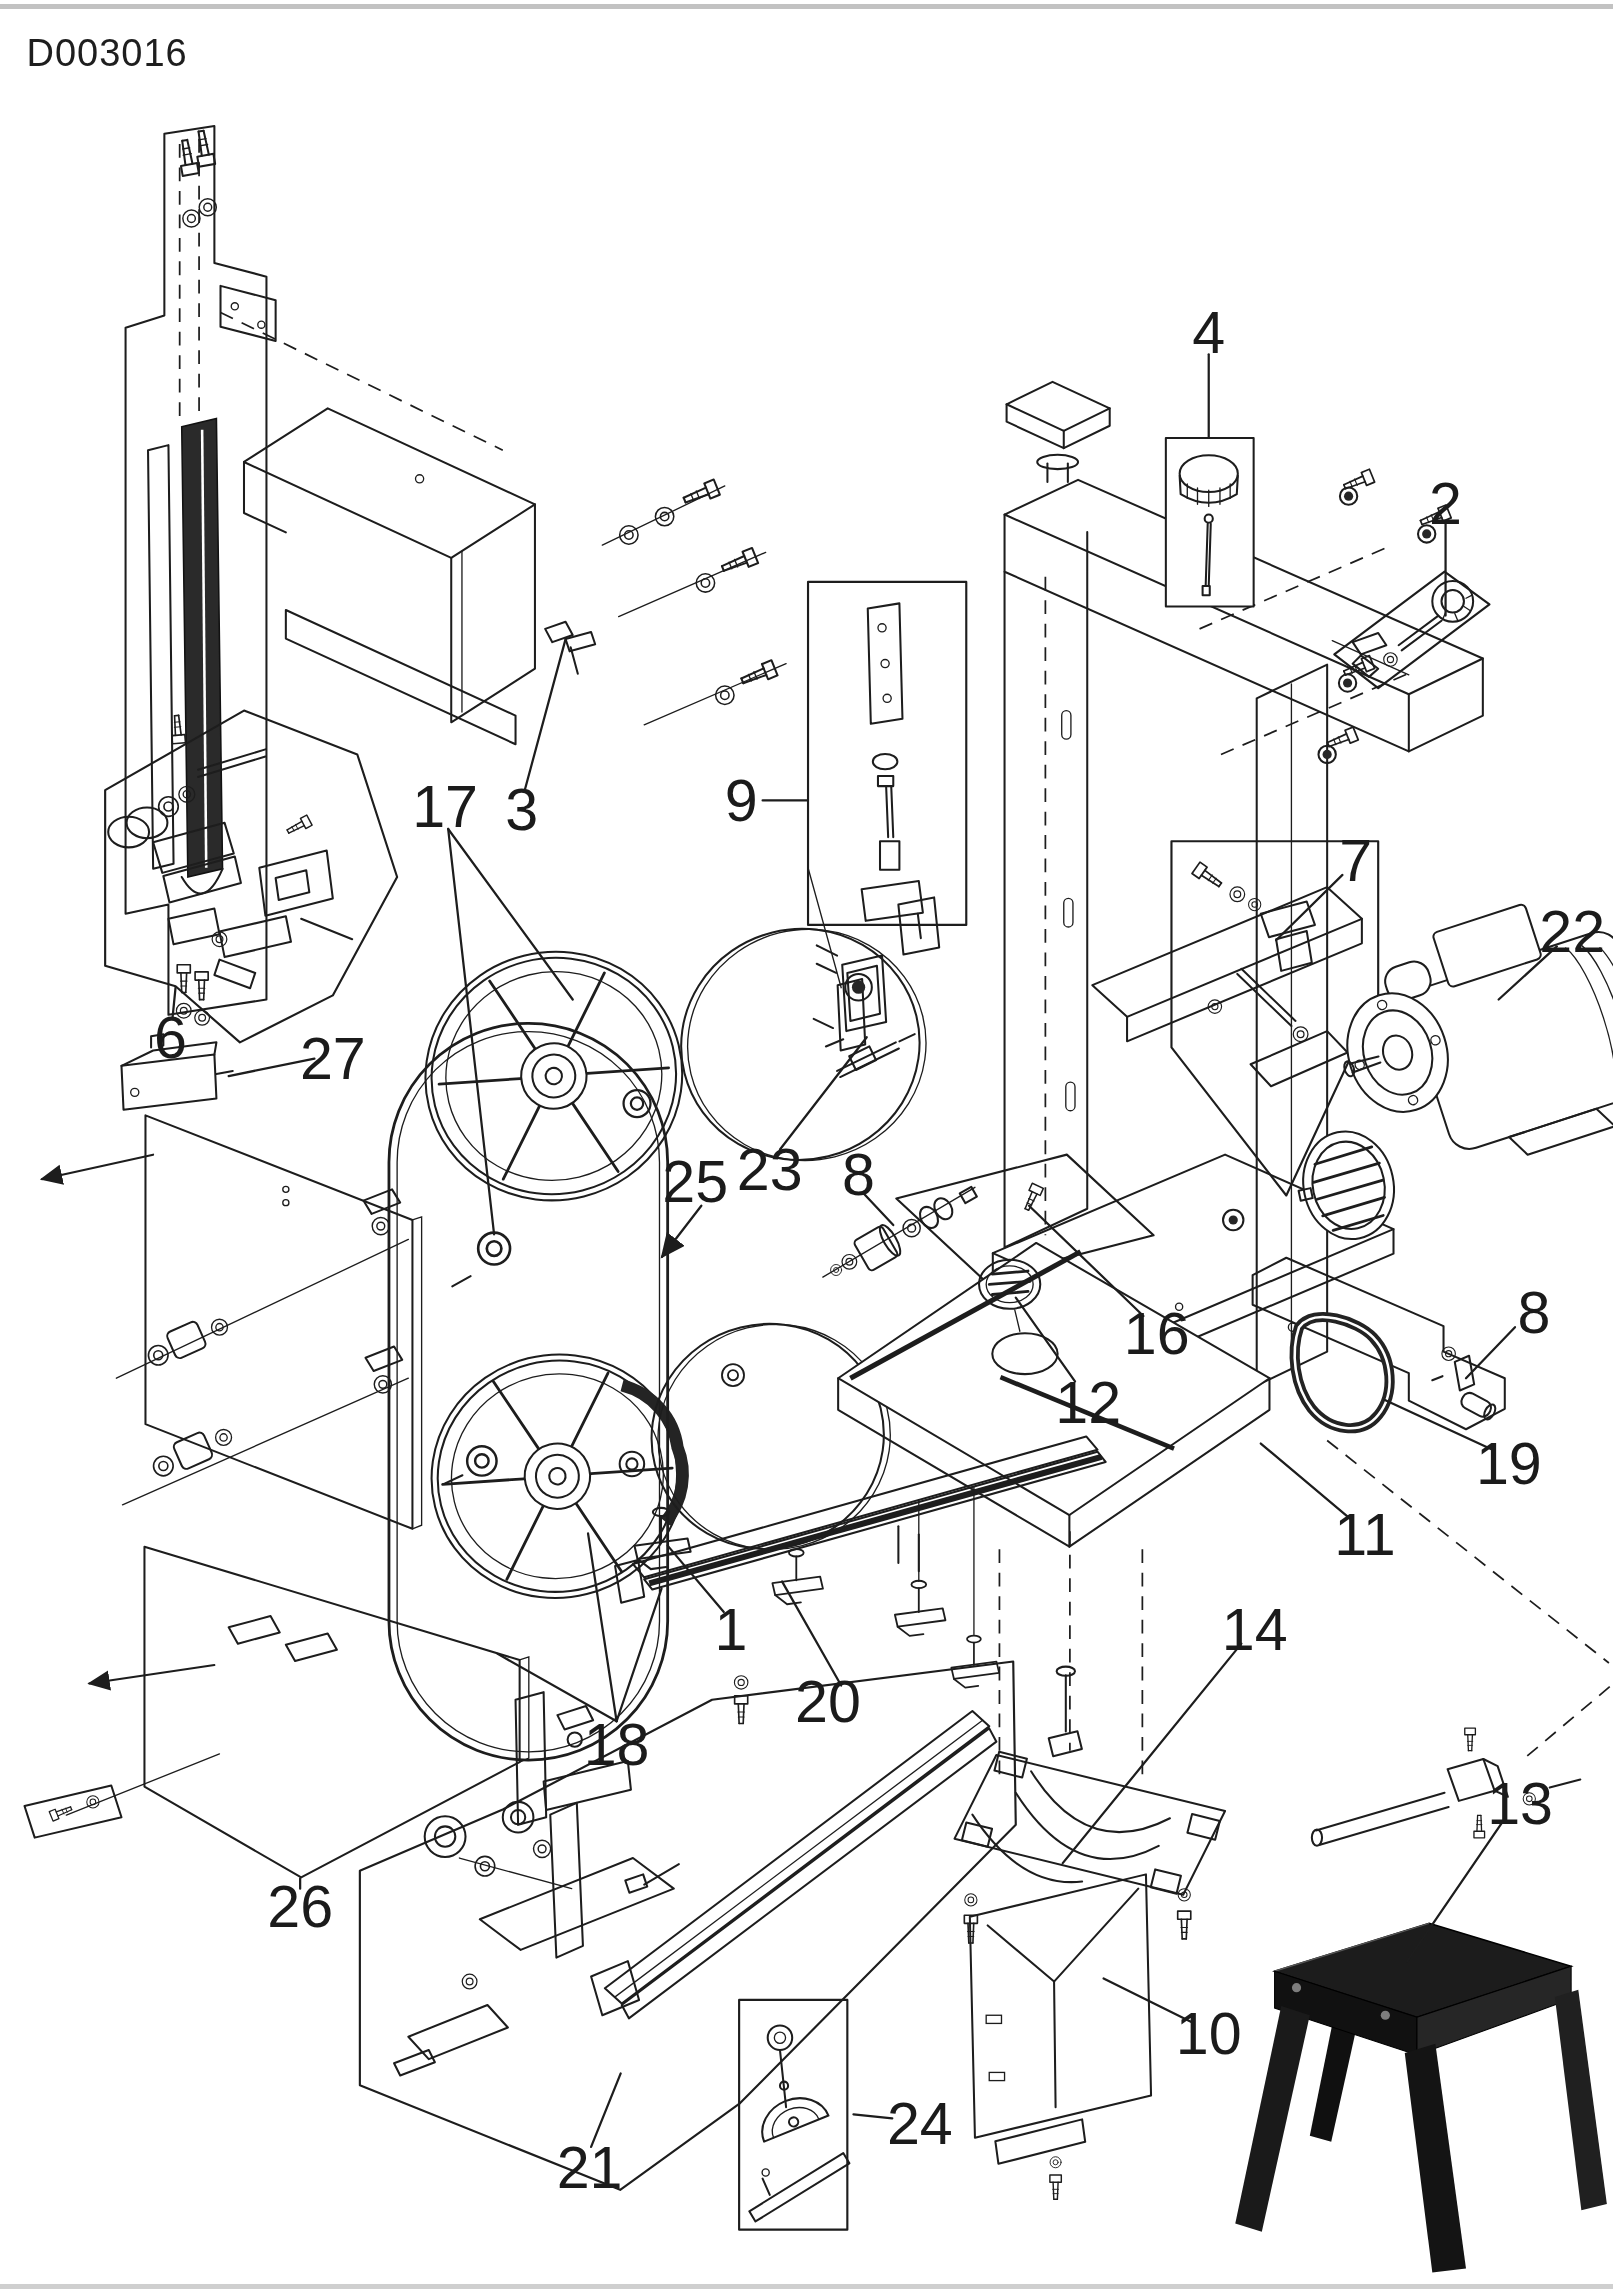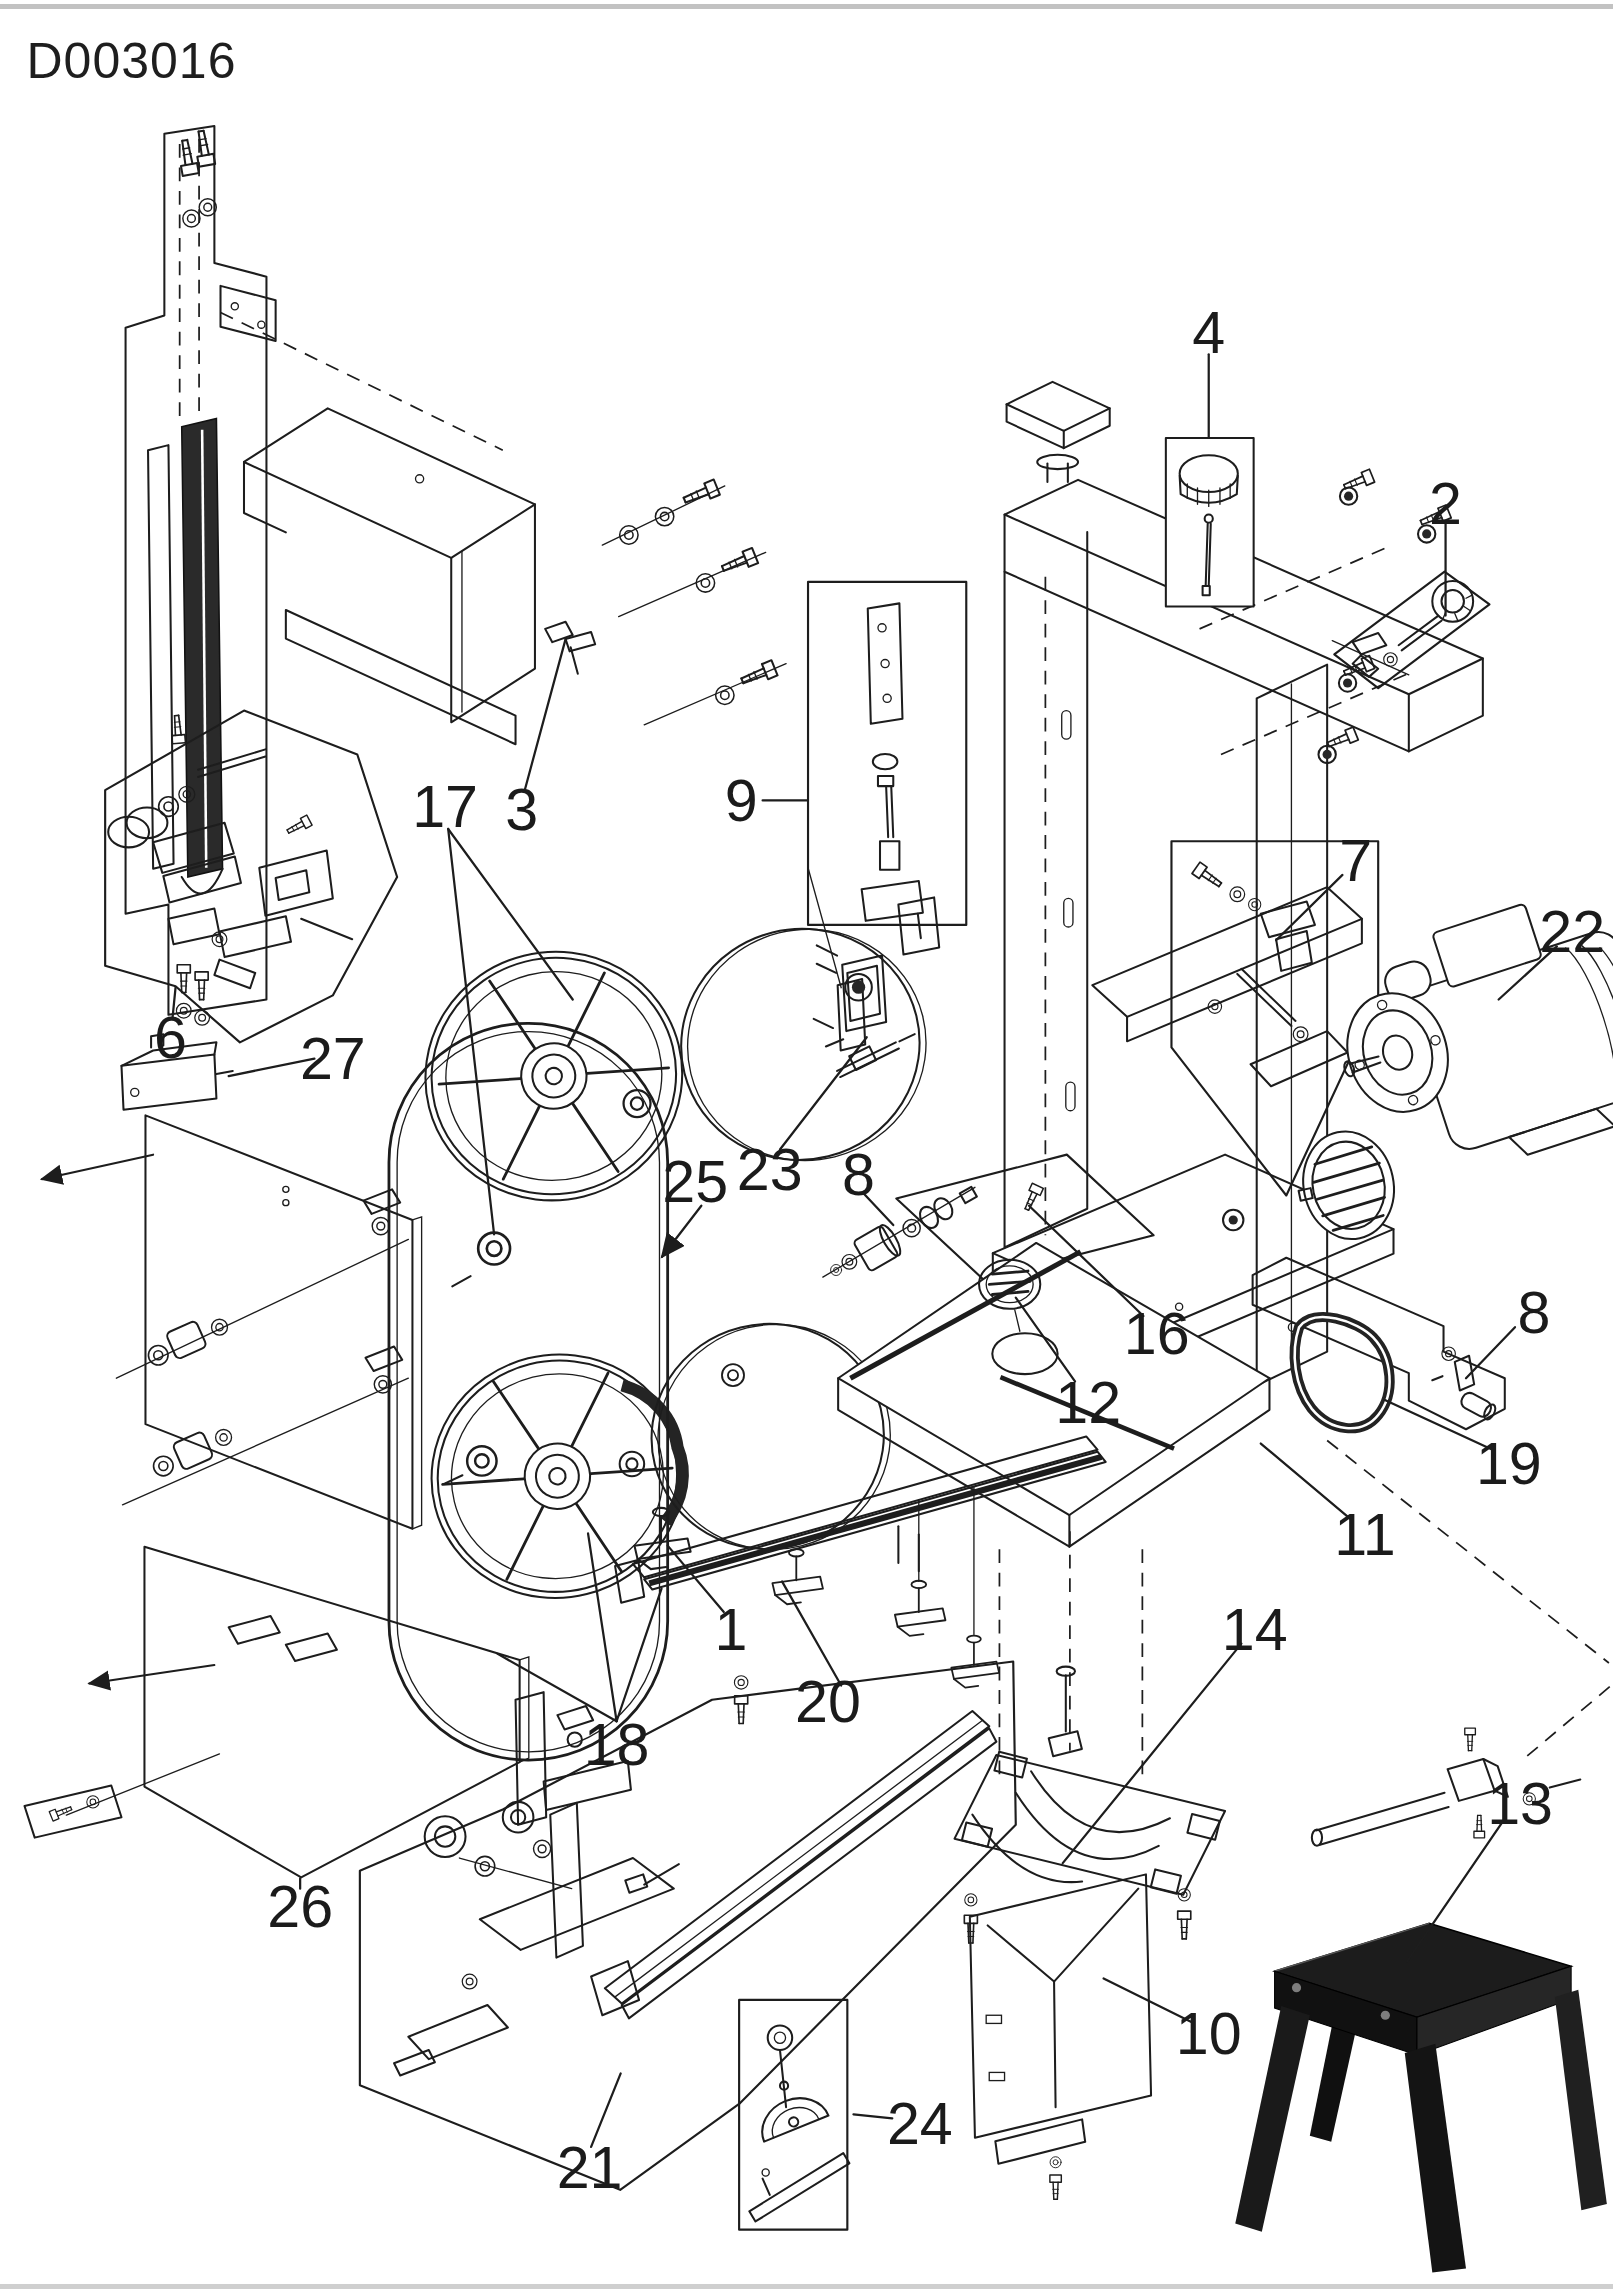--- a/index.html
+++ b/index.html
@@ -1,21 +1,21 @@
 <!DOCTYPE html>
 <html style="font-size:8.2px"><head>
 <meta charset="utf-8">
 <style>
   html,body{margin:0;padding:0;background:#ffffff;}
   #page{position:relative;width:1613px;height:2295px;background:#ffffff;overflow:hidden;
         font-family:"Liberation Sans",sans-serif;}
   #rule-top,#rule-bottom{position:absolute;left:0;width:1613px;height:4.6px;background:#c2c2c2;}
   #rule-top{top:4.1px;}
   #rule-bottom{top:2284px;background:#cfcfcf;}
-  #doc-title{position:absolute;left:26.5px;top:32px;font-size:50px;color:#1e1e1e;letter-spacing:1px;}
+  #doc-title{position:absolute;left:26.5px;top:32px;font-size:38px;color:#1e1e1e;letter-spacing:1px;}
   svg{position:absolute;left:0;top:0;}
   .ln{stroke:#1d1d1d;fill:none;stroke-width:4;stroke-linecap:round;stroke-linejoin:round;}
   .tn{stroke:#1d1d1d;fill:none;stroke-width:2.6;stroke-linecap:round;}
   .th{stroke:#1d1d1d;fill:none;stroke-width:5.5;stroke-linecap:round;stroke-linejoin:round;}
   .wh{fill:#ffffff;stroke:#1d1d1d;stroke-width:4;stroke-linejoin:round;}
   .dk{fill:#262626;stroke:none;}
   .dash{stroke:#1d1d1d;fill:none;stroke-width:3.4;stroke-dasharray:27 19;}
   .zone{stroke:#1d1d1d;fill:none;stroke-width:4.2;stroke-linejoin:round;}
   .part-num{fill:#1b1b1b;font-family:"Liberation Sans",sans-serif;font-size:116px;}
   .leader{stroke:#1d1d1d;stroke-width:4.4;fill:none;stroke-linecap:round;}

